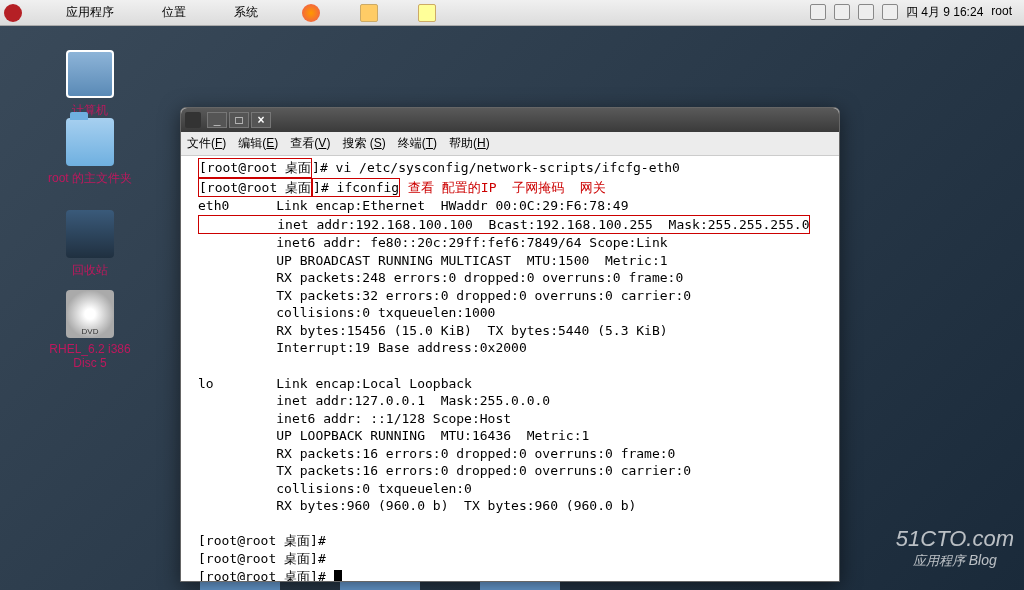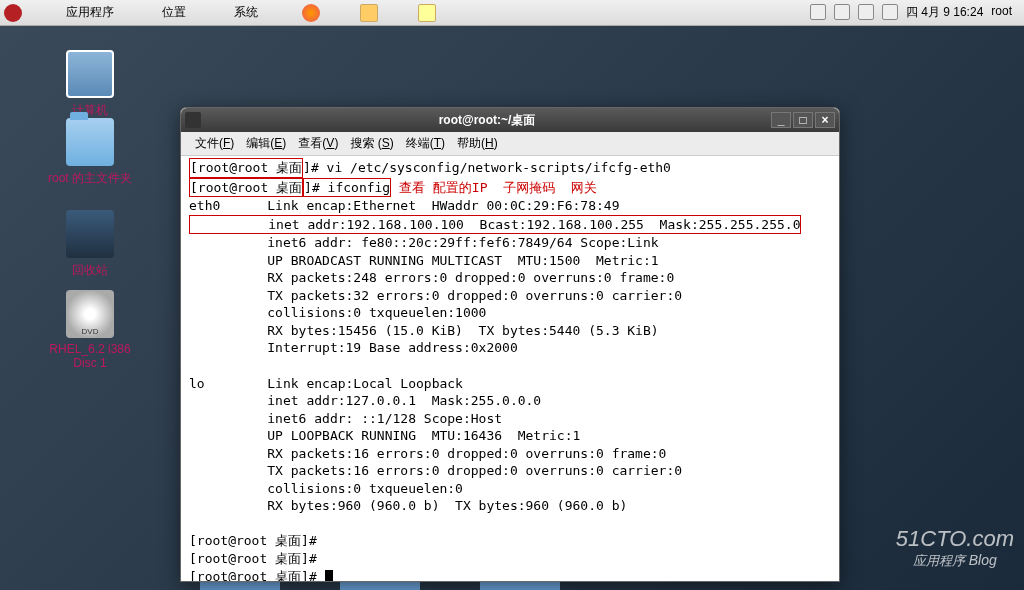--- a/index.html
+++ b/index.html
@@ -73,32 +73,32 @@
       padding: 0 4px;
     }
     .titlebar .title-text { flex: 1; text-align: center; }
     .titlebar .win-btn { width: 20px; height: 16px; background: #555; border: 1px solid #777; margin-left: 2px; display:flex; align-items:center; justify-content:center; font-size:12px; cursor:pointer; line-height:1; }
     .menubar {
       height: 24px;
       background: #ececec;
       display: flex;
       align-items: center;
       font-size: 12px;
-      padding: 0 14px;
+      padding: 0 6px;
       gap: 12px;
       border-bottom: 1px solid #ccc;
     }
     .menubar span { cursor: pointer; }
     .terminal-content {
       flex: 1;
       background: #fff;
       font-family: "DejaVu Sans Mono", monospace;
       font-size: 13px;
       line-height: 1.35;
-      padding: 2px 8px;
+      padding: 2px 17px;
       white-space: pre;
       overflow: hidden;
       color: #000;
       position: relative;
     }
     .red-box { border: 1px solid #c00; display: inline-block; }
     .red-text { color: #c00; }
     .cursor-block { display:inline-block; width:8px; height:14px; background:#000; vertical-align:text-bottom; }
     .watermark {
       position: absolute;
@@ -143,33 +143,32 @@
 <div class="desktop-icon" style="left:40px; top:118px;">
   <div class="icon-img folder-icon"></div>
   <div>root 的主文件夹</div>
 </div>
 <div class="desktop-icon" style="left:40px; top:210px;">
   <div class="icon-img trash-icon"></div>
   <div>回收站</div>
 </div>
 <div class="desktop-icon" style="left:40px; top:290px;">
   <div class="icon-img disc-icon"></div>
-  <div>RHEL_6.2 i386 Disc 1</div>
+  <div>RHEL_6.2 i386 Disc 5</div>
 </div>
 
 <div class="bottom-tabs">
   <div class="bottom-tab"></div>
   <div class="bottom-tab"></div>
   <div class="bottom-tab"></div>
 </div>
 
 <div class="terminal-window">
   <div class="titlebar">
     <span style="width:16px;height:16px;background:#333;border-radius:2px;margin-right:4px;"></span>
-    <span class="title-text">root@root:~/桌面</span>
     <span class="win-btn">_</span>
     <span class="win-btn">□</span>
     <span class="win-btn">×</span>
   </div>
   <div class="menubar">
     <span>文件(<span class="u">F</span>)</span>
     <span>编辑(<span class="u">E</span>)</span>
     <span>查看(<span class="u">V</span>)</span>
     <span>搜索 (<span class="u">S</span>)</span>
     <span>终端(<span class="u">T</span>)</span>

